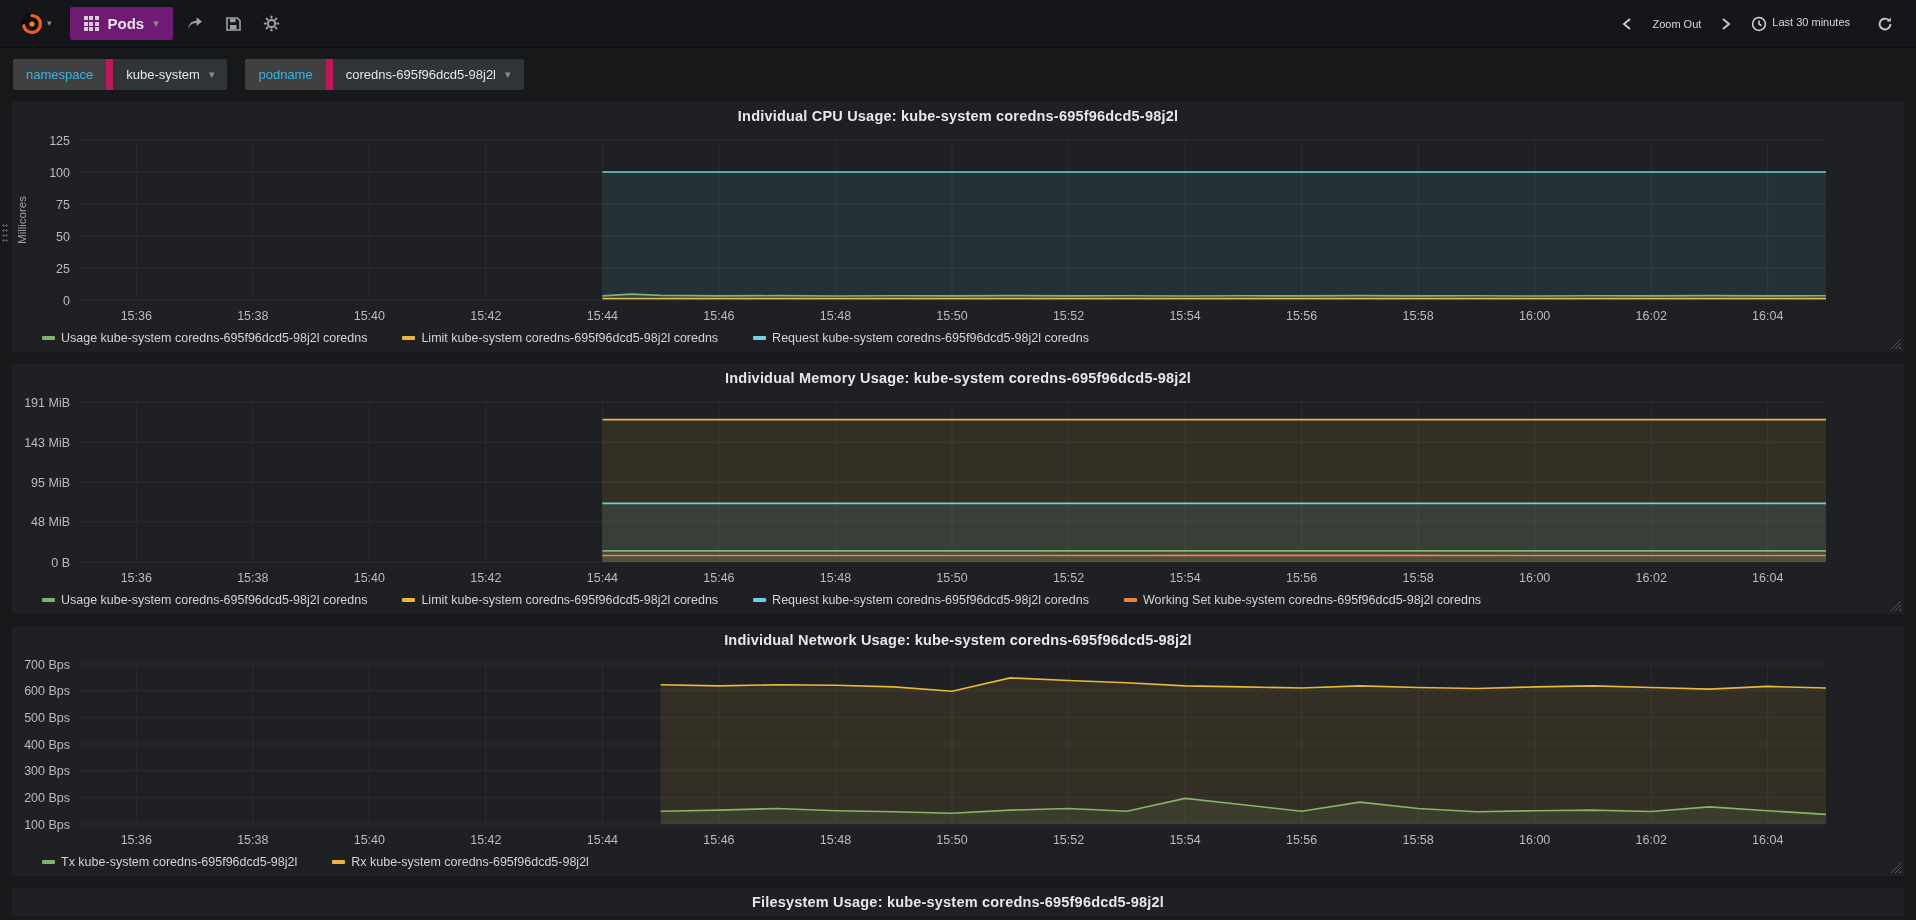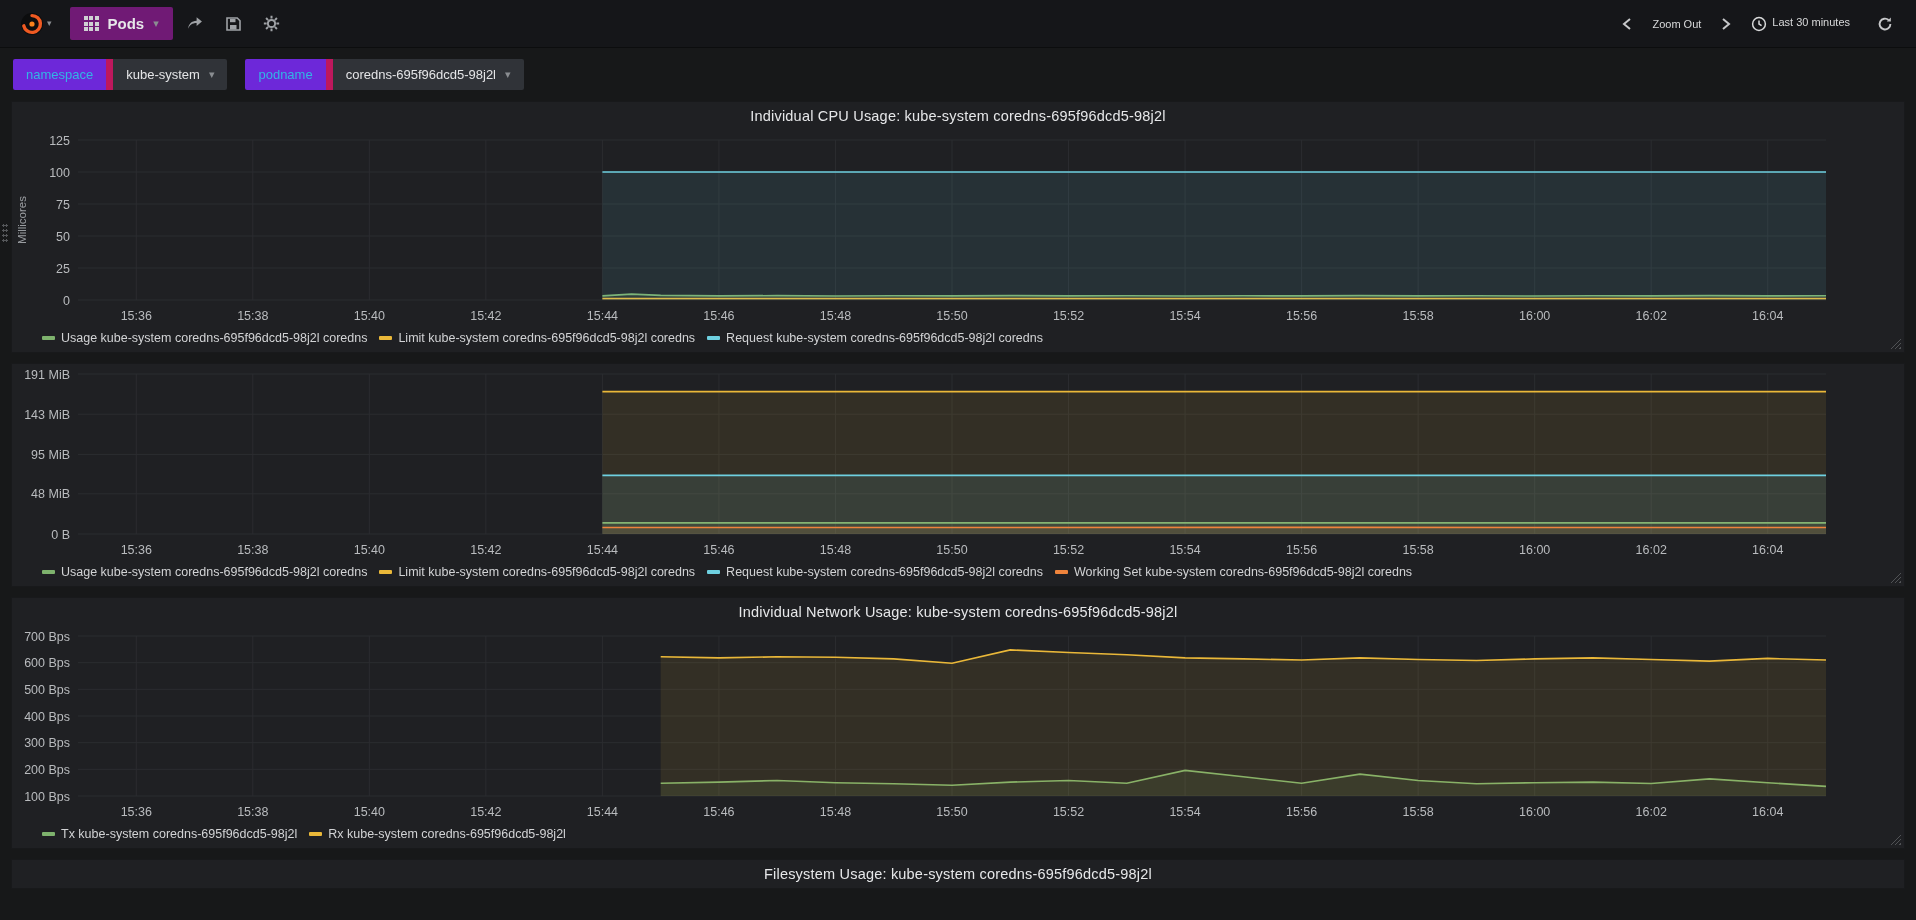--- a/index.html
+++ b/index.html
@@ -18,31 +18,31 @@
   .grid-icon{display:grid;grid-template-columns:repeat(3,4px);grid-auto-rows:4px;gap:1.5px}
   .grid-icon i{background:#cfd1d3;display:block}
   .icon-btn{padding:8px 9px;display:flex;align-items:center}
   .nav-right{margin-left:auto;display:flex;align-items:center;gap:2px;font-size:11px}
   .text-btn{padding:8px 8px;color:#d8d9da}
   .time-btn{display:flex;gap:5px;font-weight:400}
 
   
   .submenu{display:flex;gap:18px;padding:11px 13px;align-items:center}
   .var-group{display:flex}
-  .var-label{background:#6d28d9;color:#33b5e5;font-size:13px;padding:8px 13px;border-radius:2px 0 0 2px}
+  .var-label{background:#404040;color:#33b5e5;font-size:13px;padding:8px 13px;border-radius:2px 0 0 2px}
   .var-value{background:#303338;color:#e4e5e7;font-size:13px;padding:8px 13px;display:flex;
     align-items:center;gap:9px;border-left:7px solid #be185d;border-radius:0 2px 2px 0;cursor:pointer}
 
   
   #dashboard{padding:0 11px;position:relative}
   .panel{background:#1f2023;border:1px solid #18191b;margin-bottom:10px;position:relative}
   .panel-title{height:28px;display:flex;align-items:center;justify-content:center;
-    font-size:14.5px;font-weight:400;color:#e6e7e9;cursor:pointer;letter-spacing:.2px}
+    font-size:14.5px;font-weight:700;color:#e6e7e9;cursor:pointer;letter-spacing:.2px}
   .panel svg{display:block}
-  .legend{display:flex;flex-wrap:wrap;gap:2px 12px;padding:1px 10px 7px 30px;
+  .legend{display:flex;flex-wrap:wrap;gap:2px 35px;padding:1px 10px 7px 30px;
     font-size:12.5px;color:#d2d3d5}
   .legend-item{display:flex;align-items:center;gap:6px;cursor:pointer;white-space:nowrap}
   .legend-swatch{width:13px;height:4px;border-radius:1px;display:inline-block}
   .resize-handle{position:absolute;right:3px;bottom:3px;width:11px;height:11px;cursor:nwse-resize;
     background:repeating-linear-gradient(135deg,transparent,transparent 2px,#505255 2px,#505255 3px);
     clip-path:polygon(100% 0,100% 100%,0 100%)}
   .panel-drag{position:absolute;left:2px;top:122px;width:6px;height:20px;
     background:radial-gradient(circle,#55575a 1px,transparent 1.2px);background-size:3px 5px;cursor:grab}
 </style>
 </head>
@@ -205,20 +205,21 @@
           <span>Limit kube-system coredns-695f96dcd5-98j2l coredns</span>
         </span>
         <span class="legend-item">
           <span class="legend-swatch" style="background: rgb(110, 208, 224);"></span>
           <span>Request kube-system coredns-695f96dcd5-98j2l coredns</span>
         </span>
       </div>
       <div class="resize-handle"></div>
     </div>
     <div class="panel">
+      <div class="panel-title">Individual Memory Usage: kube-system coredns-695f96dcd5-98j2l</div>
       <svg width="1890" height="200">
         <line x1="124.26666666666667" x2="124.26666666666667" y1="10" y2="170" stroke="#2b2c30" stroke-width="1"></line>
         <text x="124.26666666666667" y="190" text-anchor="middle" font-size="12.5" fill="#b9bbbe" font-family="&quot;Liberation Sans&quot;,&quot;DejaVu Sans&quot;,sans-serif">15:36</text>
         <line x1="240.8" x2="240.8" y1="10" y2="170" stroke="#2b2c30" stroke-width="1"></line>
         <text x="240.8" y="190" text-anchor="middle" font-size="12.5" fill="#b9bbbe" font-family="&quot;Liberation Sans&quot;,&quot;DejaVu Sans&quot;,sans-serif">15:38</text>
         <line x1="357.3333333333333" x2="357.3333333333333" y1="10" y2="170" stroke="#2b2c30" stroke-width="1"></line>
         <text x="357.3333333333333" y="190" text-anchor="middle" font-size="12.5" fill="#b9bbbe" font-family="&quot;Liberation Sans&quot;,&quot;DejaVu Sans&quot;,sans-serif">15:40</text>
         <line x1="473.8666666666667" x2="473.8666666666667" y1="10" y2="170" stroke="#2b2c30" stroke-width="1"></line>
         <text x="473.8666666666667" y="190" text-anchor="middle" font-size="12.5" fill="#b9bbbe" font-family="&quot;Liberation Sans&quot;,&quot;DejaVu Sans&quot;,sans-serif">15:42</text>
         <line x1="590.4" x2="590.4" y1="10" y2="170" stroke="#2b2c30" stroke-width="1"></line>

